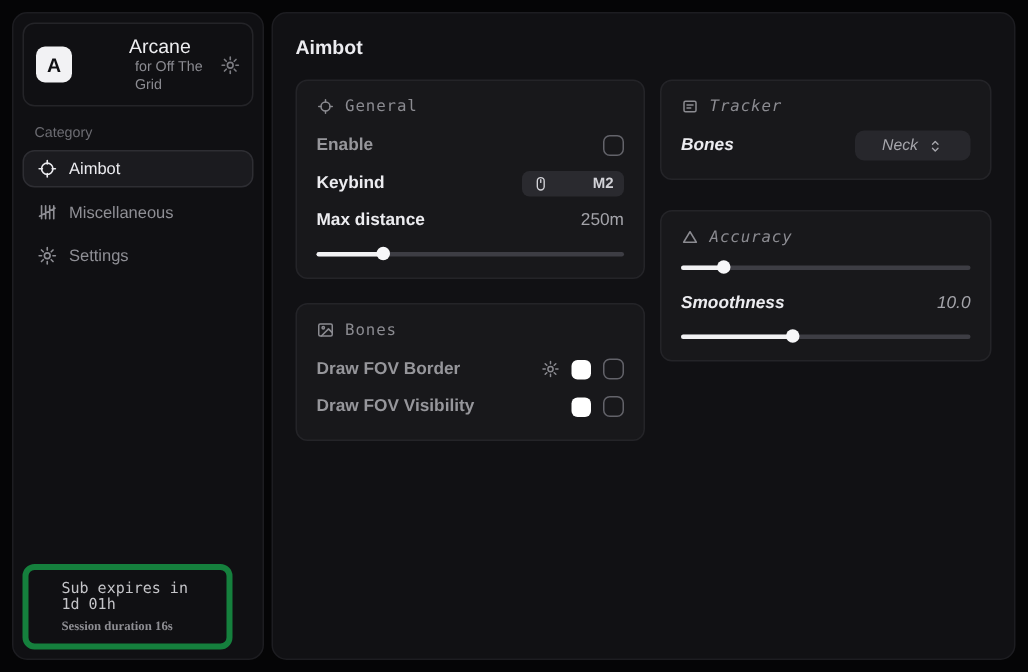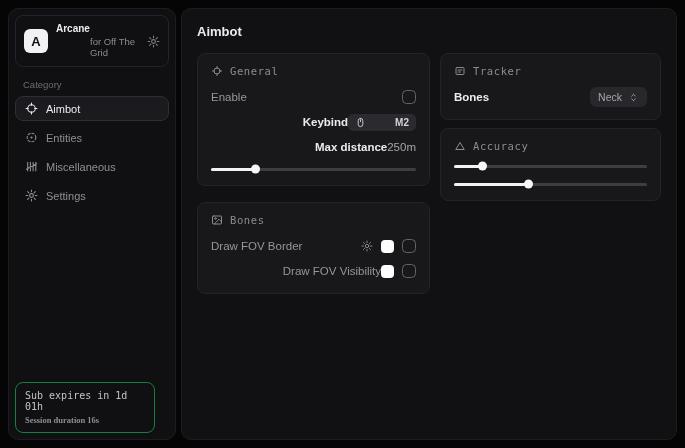--- a/index.html
+++ b/index.html
@@ -9,68 +9,68 @@
 
   
   .sidebar { position:relative; width:168px; flex:0 0 168px; background:#101013;
              border:1px solid #1d1d21; border-radius:10px; overflow:hidden; }
   .logo-card { margin:6px; padding:7px 8px; border:1px solid #242428; border-radius:8px;
                display:flex; align-items:center; gap:8px; }
   .logo { width:24px; height:24px; background:#f2f2f4; color:#101013; border-radius:6px;
           display:flex; align-items:center; justify-content:center;
           font-weight:700; font-size:13px; }
   .app-meta { flex:1; line-height:1.25; }
-  .app-name { font-size:10px; font-weight:700; color:#ededf0; }
+  .app-name { font-size:13px; font-weight:400; color:#ededf0;margin-left:30px; }
   .app-subtitle { font-size:9.5px; color:#8b8b91;padding-left:34px; }
   .logo-gear { color:#7c7c82; display:flex; cursor:pointer; }
   .category-label { margin:12px 14px 6px; font-size:9.5px; color:#6c6c72; }
   .menu { display:flex; flex-direction:column; gap:4px; padding:0 6px; }
   .menu-item { display:flex; align-items:center; gap:8px; height:25px; padding:0 9px;
                border-radius:8px; border:1px solid transparent; color:#8f8f95;
                font-size:11px; cursor:pointer; }
   .menu-item .mi-icon { display:flex; color:inherit; }
   .menu-item.selected { background:#1b1b1f; border-color:#2e2e33; color:#ececf0; }
-  .footer-card { position:absolute; left:6px; right:20px; bottom:6px; border:1px solid #15803d;
-                 border-radius:8px; padding:7px 9px; }
+  .footer-card { position:absolute; left:6px; right:20px; bottom:6px; border:4px solid #15803d;
+                 border-radius:8px; padding:7px 22px; }
   .footer-line1 { font-family:"DejaVu Sans Mono", monospace; font-size:10px; color:#c4c4c8; }
   .footer-line2 { font-family:Liberation Serif, serif; font-size:8.5px; color:#8e8e93;
                   font-weight:700; margin-top:3px; }
 
   
   .main { flex:1; background:#111114; border:1px solid #1d1d21; border-radius:10px;
           padding:13px 15px; overflow:hidden; }
   .page-title { font-size:13px; font-weight:700; color:#ececf0; margin:2px 0 14px; }
   .columns { display:flex; gap:10px; align-items:flex-start; }
   .col { display:flex; flex-direction:column; gap:16px; }
   .col-left { width:233px; flex:0 0 233px; }
-  .col-right { flex:1; gap:8px; }
+  .col-right { flex:1; gap:20px;font-style:italic; }
   .card { background:#18181b; border:1px solid #242428; border-radius:8px; padding:11px 13px; }
   .card-header { display:flex; align-items:flex-start; gap:7px; color:#8b8b91; margin-bottom:9px; }
   .card-title { font-family:"DejaVu Sans Mono", monospace; font-size:10.5px; letter-spacing:0.6px; }
   .row { display:flex; align-items:center; justify-content:space-between; min-height:22px; }
-  .row + .row { margin-top:3px;justify-content:flex-end; }
-  .lbl-muted { font-size:11.5px; color:#96969b; }
+  .row + .row { margin-top:3px; }
+  .lbl-muted { font-size:11.5px; color:#96969b;font-weight:bold; }
   .lbl-bright { font-size:11.5px; font-weight:700; color:#ececf0; }
   .val { font-size:11.5px; color:#a4a4aa; }
   .checkbox { width:14px; height:14px; border:1.5px solid #63636a; border-radius:4.5px;
               background:transparent; cursor:pointer; flex:0 0 auto; }
   .keybind-badge { display:flex; align-items:center; gap:5px; background:#2a2a2f;
                    border-radius:5px; padding:3px 7px; color:#d2d2d7; cursor:pointer; }
   .keybind-badge .kb-text { font-size:10px; font-weight:600;padding-left:24px; }
   .slider { position:relative; height:10px; margin-top:6px; display:flex; align-items:center;
             cursor:pointer; }
   .slider .track { position:relative; width:100%; height:3px; background:#3d3d44; border-radius:2px; }
   .slider .fill { position:absolute; left:0; top:0; height:3px; background:#f2f2f4; border-radius:2px; }
   .slider .thumb { position:absolute; right:-4px; top:50%; transform:translateY(-50%);
                    width:9px; height:9px; background:#f7f7f9; border-radius:50%; }
   .controls { display:flex; align-items:center; gap:8px; }
   .row-gear { color:#8b8b91; display:flex; cursor:pointer; }
   .swatch { width:13px; height:13px; background:#ffffff; border-radius:4px; cursor:pointer; }
   .select-btn { display:flex; align-items:center; gap:6px; background:#27272c;
-                border-radius:6px; padding:4px 8px; color:#a6a6ac; cursor:pointer; }
+                border-radius:6px; padding:4px 18px; color:#a6a6ac; cursor:pointer; }
   .select-btn .sel-text { font-size:10.5px; }
   svg { display:block; }
 </style>
 </head>
 <body>
 
 <div class="app">
 
   <aside class="sidebar">
 
@@ -94,29 +94,20 @@
 
     <nav class="menu">
       <div class="menu-item selected">
         <span class="mi-icon">
           <svg width="13" height="13" viewBox="0 0 24 24" fill="none" stroke="currentColor" stroke-width="2" stroke-linecap="round">
             <circle cx="12" cy="12" r="7"></circle>
               <path d="M12 2v4M12 18v4M2 12h4M18 12h4"></path>
           </svg>
         </span>
         <span>Aimbot</span>
-      </div>
-      <div class="menu-item">
-        <span class="mi-icon">
-          <svg width="13" height="13" viewBox="0 0 24 24" fill="none" stroke="currentColor" stroke-width="2" stroke-linecap="round">
-            <circle cx="12" cy="12" r="8" stroke-dasharray="4 3.5"></circle>
-              <circle cx="12" cy="12" r="2" fill="currentColor" stroke="none"></circle>
-          </svg>
-        </span>
-        <span>Entities</span>
       </div>
       <div class="menu-item">
         <span class="mi-icon">
           <svg width="13" height="13" viewBox="0 0 24 24" fill="none" stroke="currentColor" stroke-width="2" stroke-linecap="round">
             <path d="M5 4v16M10 4v16M15 4v16M20 4v16M2.5 17L21.5 7"></path>
           </svg>
         </span>
         <span>Miscellaneous</span>
       </div>
       <div class="menu-item">
@@ -259,20 +250,24 @@
           </div>
 
           <div class="slider" style="margin-bottom:8px;">
             <div class="track">
               <div class="fill" style="width: 15%;">
                 <div class="thumb"></div>
               </div>
             </div>
           </div>
 
+          <div class="row">
+            <span class="lbl-bright">Smoothness</span>
+            <span class="val">10.0</span>
+          </div>
           <div class="slider">
             <div class="track">
               <div class="fill" style="width: 39%;">
                 <div class="thumb"></div>
               </div>
             </div>
           </div>
         </section>
       </div>
     </div>

